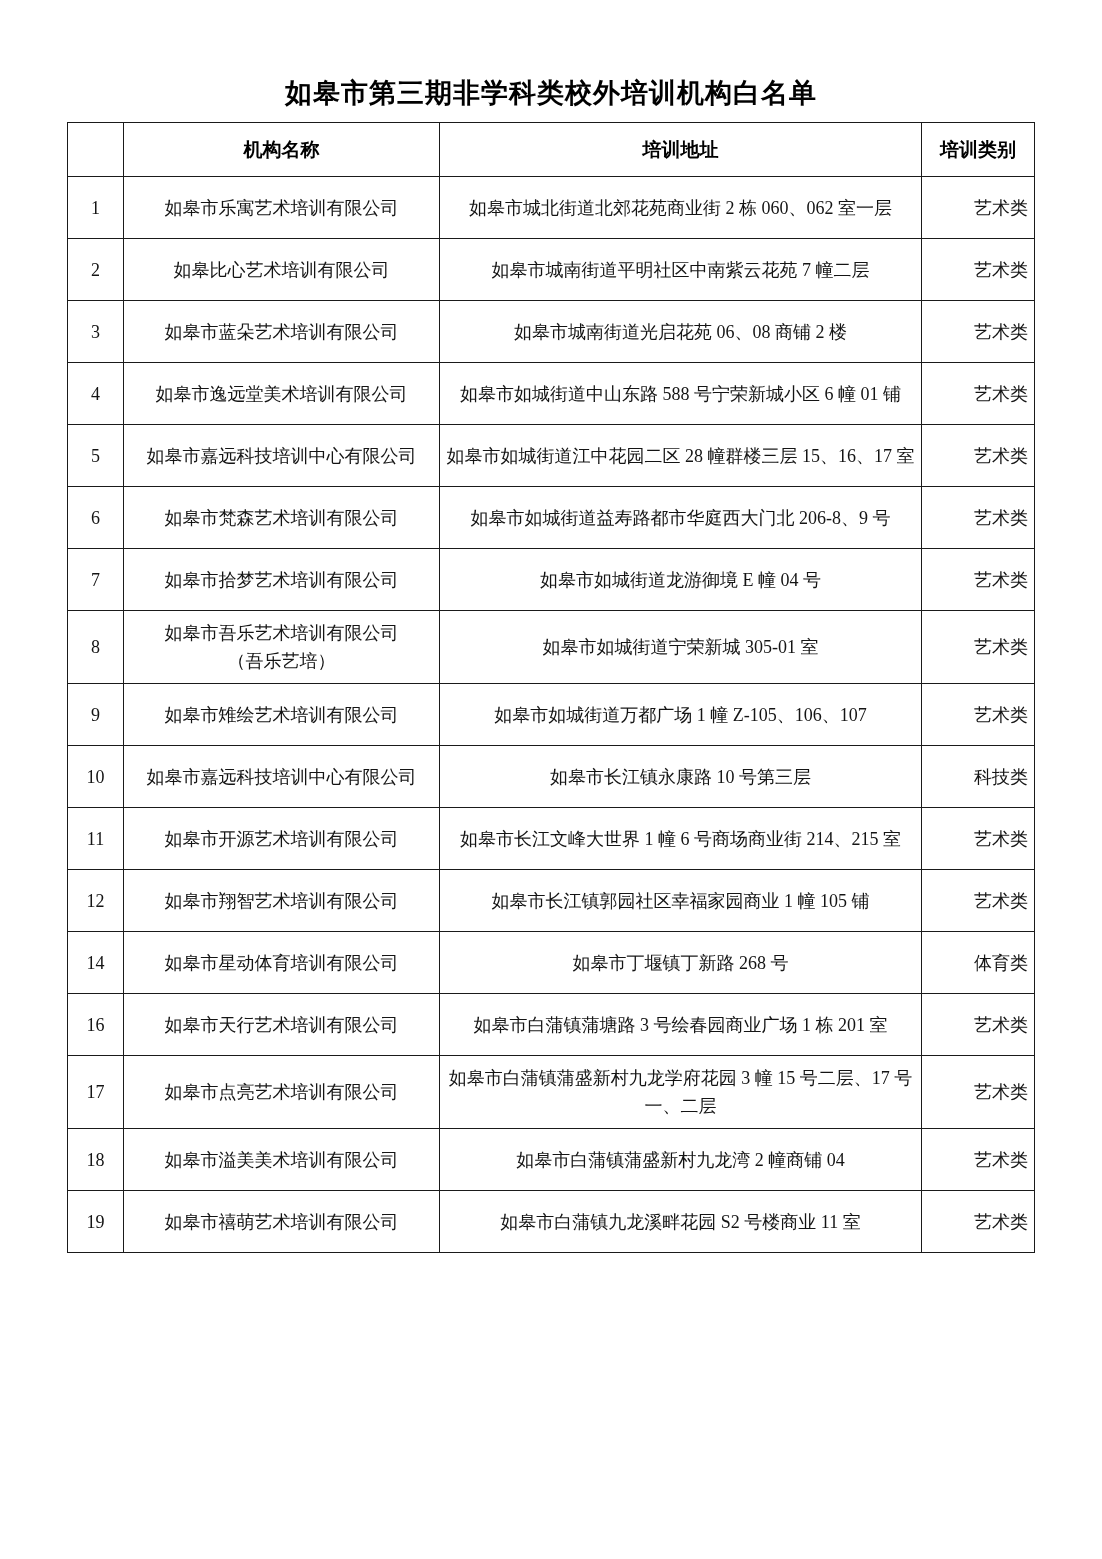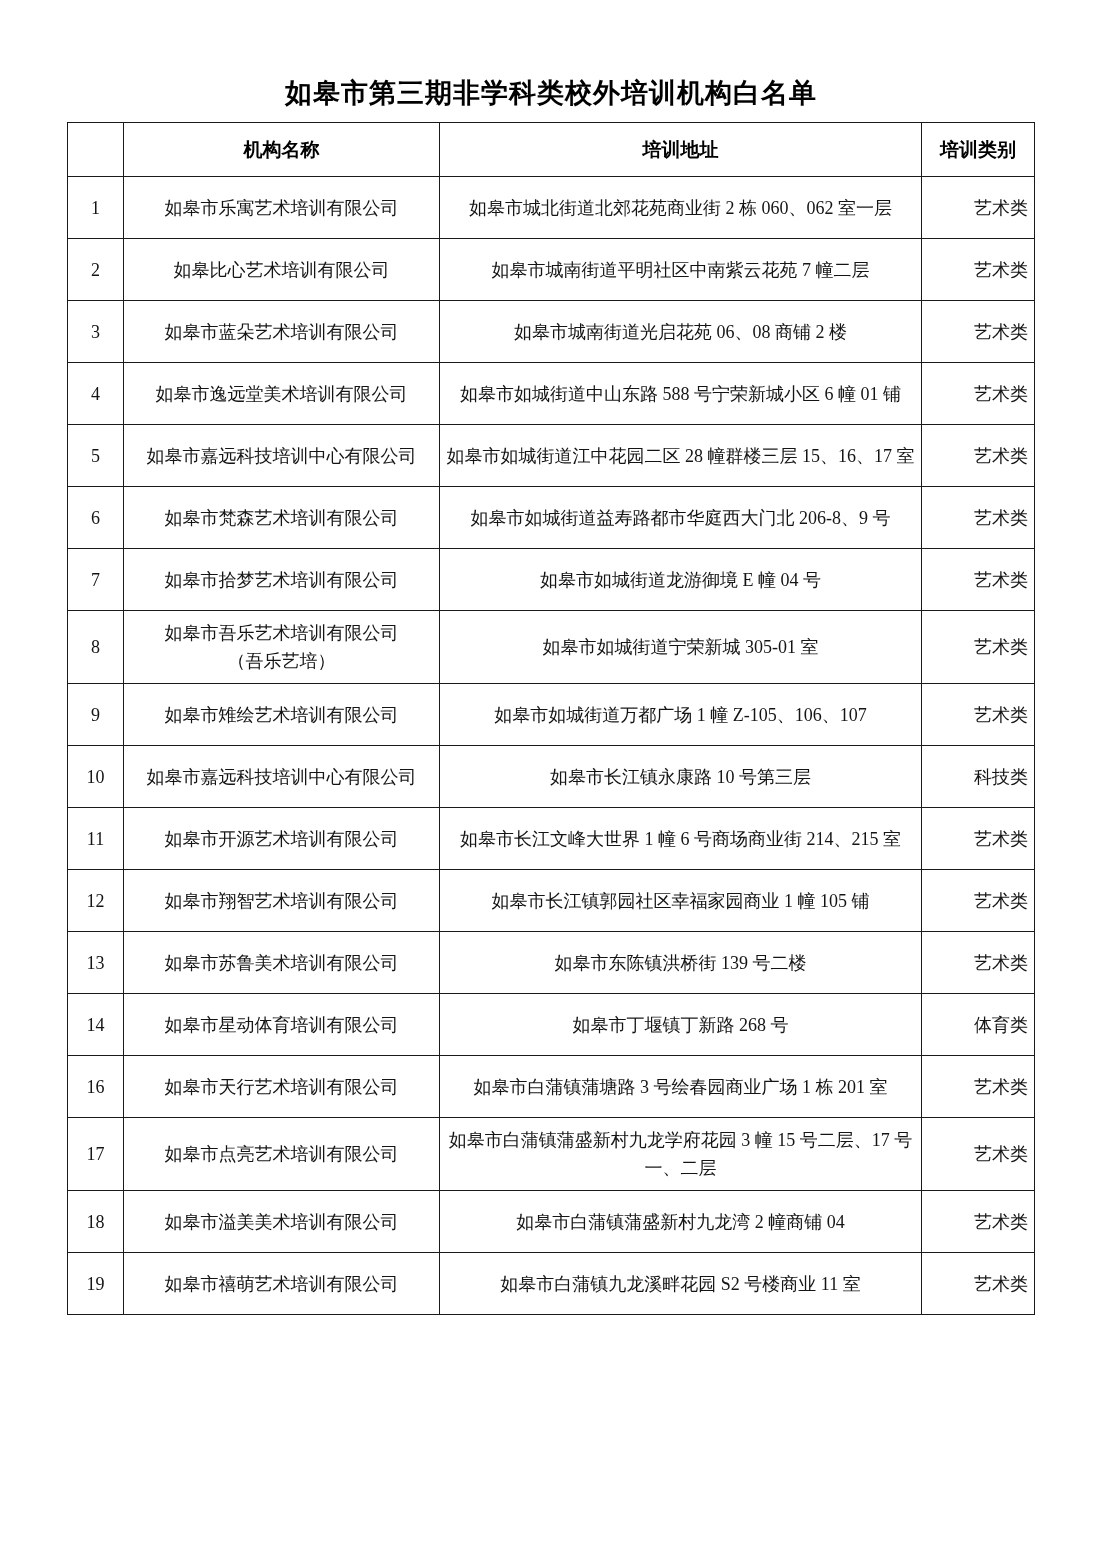--- a/index.html
+++ b/index.html
@@ -147,26 +147,20 @@
           <td class="cell-address">如皋市长江文峰大世界 1 幢 6 号商场商业街 214、215 室</td>
           <td class="cell-category">艺术类</td>
         </tr>
         <tr>
           <td class="cell-no">12</td>
           <td class="cell-name">如皋市翔智艺术培训有限公司</td>
           <td class="cell-address">如皋市长江镇郭园社区幸福家园商业 1 幢 105 铺</td>
           <td class="cell-category">艺术类</td>
         </tr>
         <tr>
-          <td class="cell-no">13</td>
-          <td class="cell-name">如皋市苏鲁美术培训有限公司</td>
-          <td class="cell-address">如皋市东陈镇洪桥街 139 号二楼</td>
-          <td class="cell-category">艺术类</td>
-        </tr>
-        <tr>
           <td class="cell-no">14</td>
           <td class="cell-name">如皋市星动体育培训有限公司</td>
           <td class="cell-address">如皋市丁堰镇丁新路 268 号</td>
           <td class="cell-category">体育类</td>
         </tr>
         <tr>
           <td class="cell-no">16</td>
           <td class="cell-name">如皋市天行艺术培训有限公司</td>
           <td class="cell-address">如皋市白蒲镇蒲塘路 3 号绘春园商业广场 1 栋 201 室</td>
           <td class="cell-category">艺术类</td>

